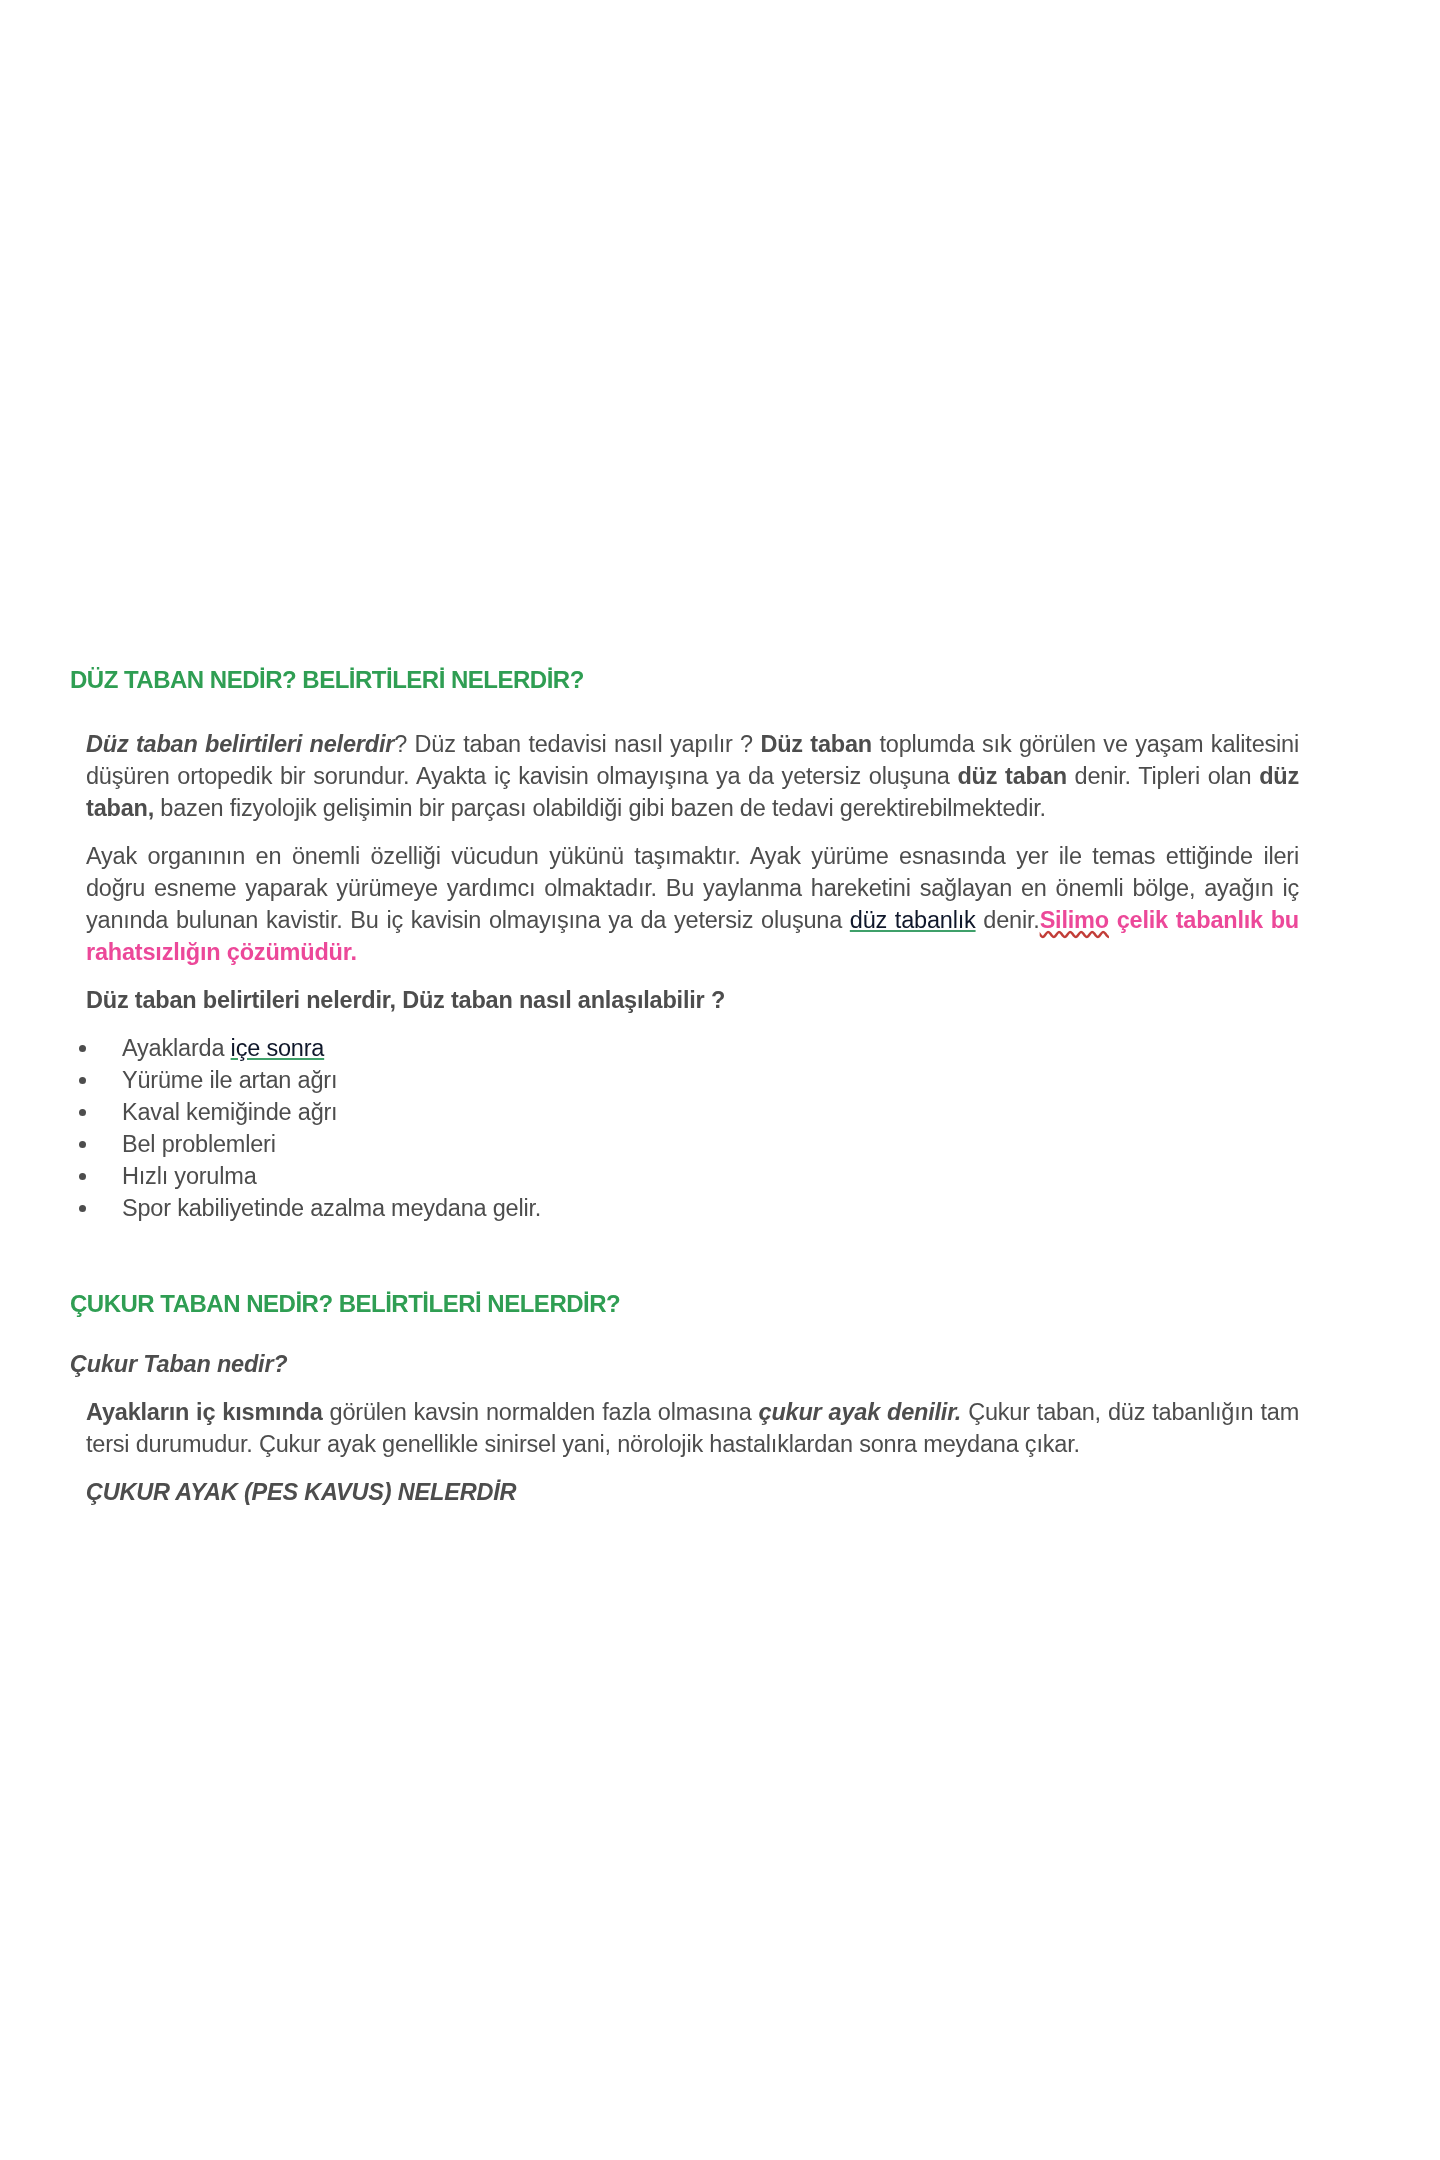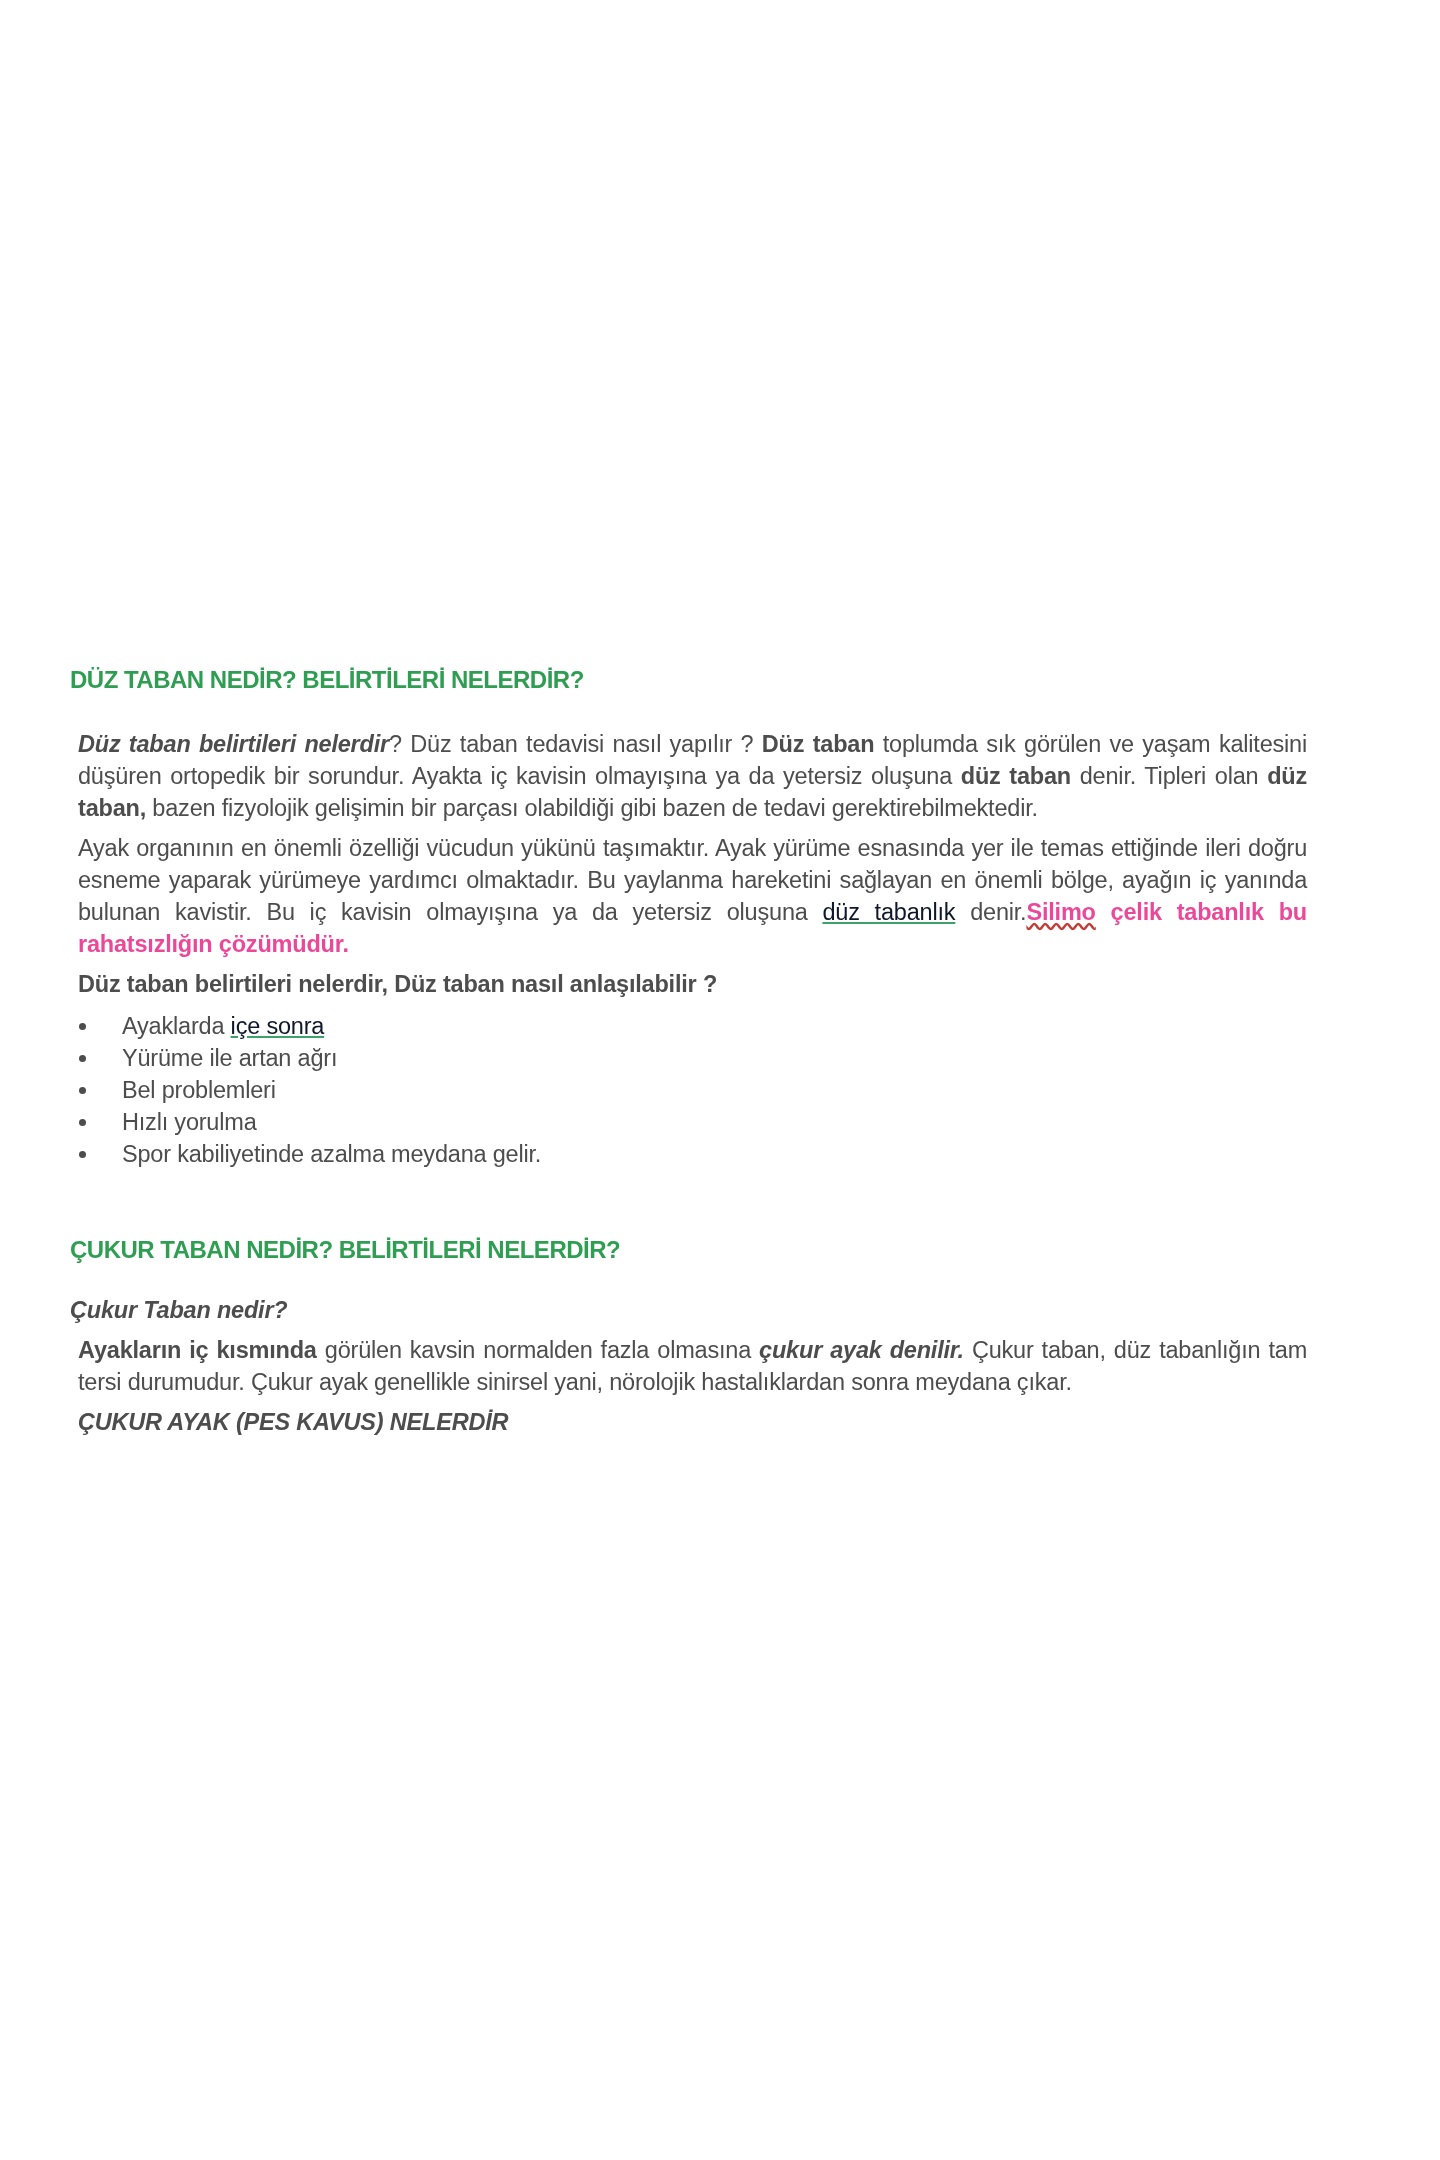--- a/index.html
+++ b/index.html
@@ -26,21 +26,21 @@
     color: #2f9e53;
     font-size: 24px;
     line-height: 40px;
     font-weight: 700;
     letter-spacing: -0.5px;
   }
   .sec-heading.second {
     margin-top: 60px;
   }
   .body {
-    margin: 8px;
+    margin: 16px;
     font-size: 23.5px;
     line-height: 32px;
     text-align: justify;
     letter-spacing: -0.2px;
   }
   .p-intro { margin-top: 28px; }
   .bold-line { font-weight: 700; }
   .b  { font-weight: 700; }
   .bi { font-weight: 700; font-style: italic; }
   .green-link {
@@ -96,20 +96,21 @@
 
   <p class="body p-intro"><span class="bi">Düz taban belirtileri nelerdir</span><span>? Düz taban tedavisi nasıl yapılır ? </span><span class="b">Düz taban</span><span> toplumda sık görülen ve yaşam kalitesini düşüren ortopedik bir sorundur. Ayakta iç kavisin olmayışına ya da yetersiz oluşuna </span><span class="b">düz taban</span><span> denir. Tipleri olan </span><span class="b">düz taban,</span><span> bazen fizyolojik gelişimin bir parçası olabildiği gibi bazen de tedavi gerektirebilmektedir.</span></p>
 
   <p class="body"><span>Ayak organının en önemli özelliği vücudun yükünü taşımaktır. Ayak yürüme esnasında yer ile temas ettiğinde ileri doğru esneme yaparak yürümeye yardımcı olmaktadır. Bu yaylanma hareketini sağlayan en önemli bölge, ayağın iç yanında bulunan kavistir. Bu iç kavisin olmayışına ya da yetersiz oluşuna </span><a class="green-link">düz tabanlık</a><span> denir.</span><span class="red misspell">Silimo</span><span class="red"> çelik tabanlık bu rahatsızlığın çözümüdür.</span></p>
 
   <p class="body bold-line">Düz taban belirtileri nelerdir, Düz taban nasıl anlaşılabilir ?</p>
 
   <ul class="symptoms">
     <li><span class="dot"></span><span>Ayaklarda </span><a class="green-link">içe sonra</a></li>
     <li><span class="dot"></span><span>Yürüme ile artan ağrı</span></li>
+    <li><span class="dot"></span><span>Kaval kemiğinde ağrı</span></li>
     <li><span class="dot"></span><span>Bel problemleri</span></li>
     <li><span class="dot"></span><span>Hızlı yorulma</span></li>
     <li><span class="dot"></span><span>Spor kabiliyetinde azalma meydana gelir.</span></li>
   </ul>
 
   <h1 class="sec-heading second">ÇUKUR TABAN NEDİR? BELİRTİLERİ NELERDİR?</h1>
 
   <p class="body subline">Çukur Taban nedir?</p>
 
   <p class="body"><span class="b">Ayakların iç kısmında</span><span> görülen kavsin normalden fazla olmasına </span><span class="bi">çukur ayak denilir.</span><span> Çukur taban, düz tabanlığın tam tersi durumudur. Çukur ayak genellikle sinirsel yani, nörolojik hastalıklardan sonra meydana çıkar.</span></p>

